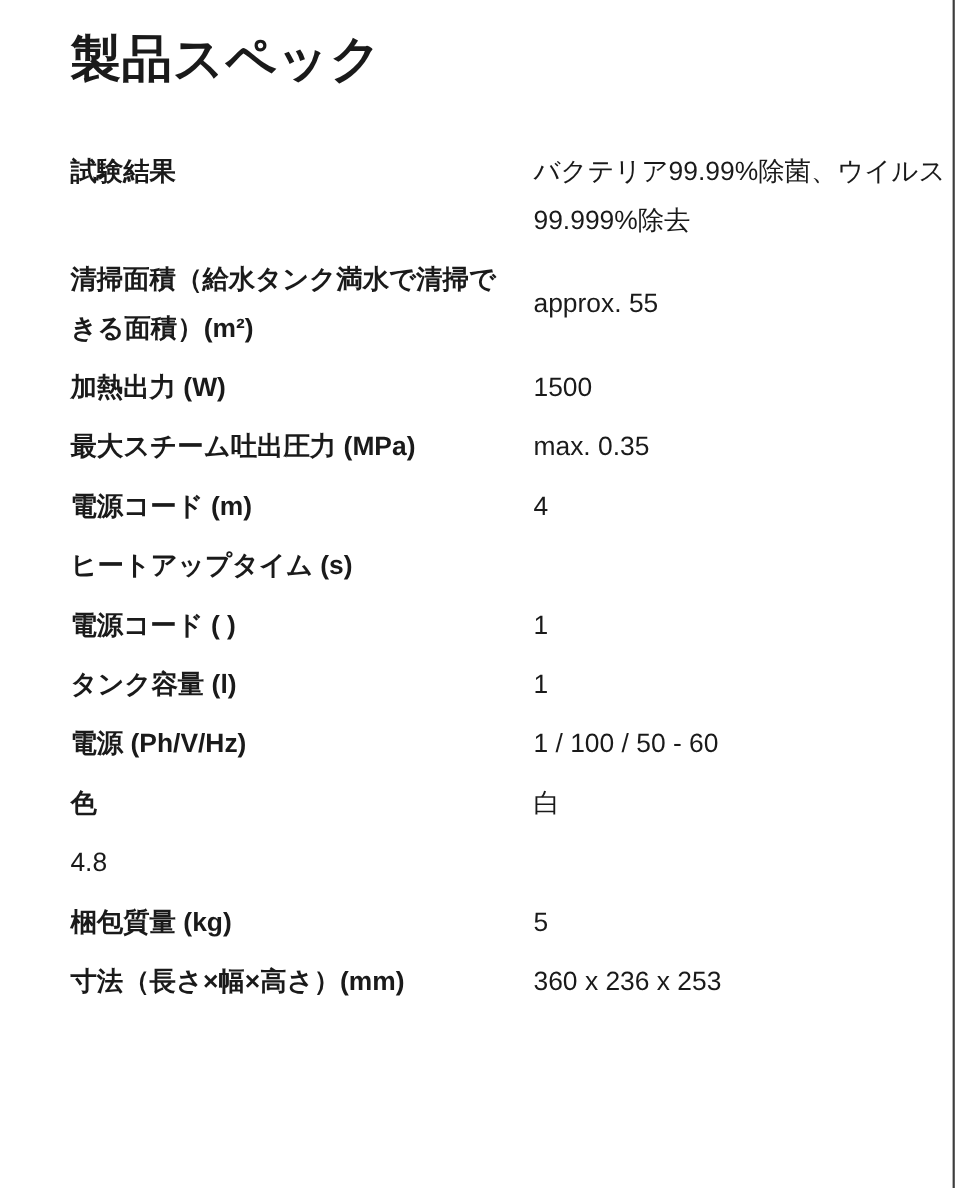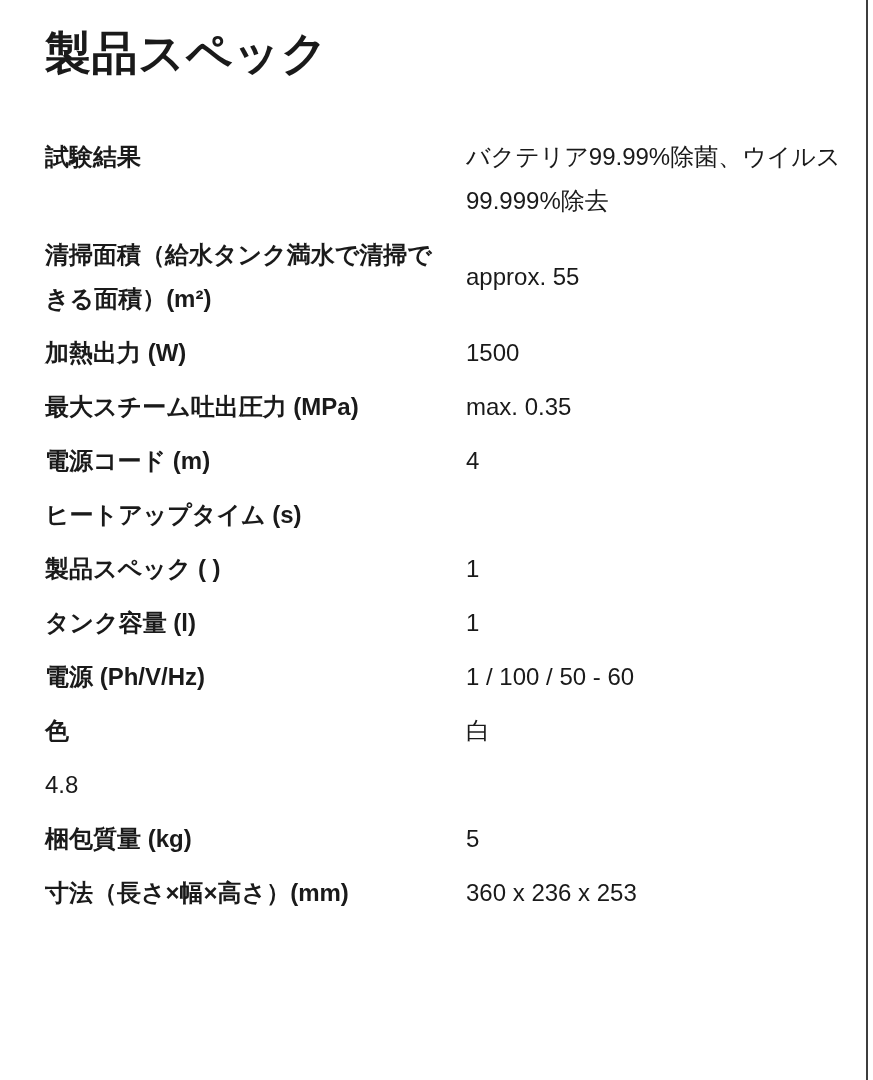--- a/index.html
+++ b/index.html
@@ -9,21 +9,21 @@
   }
   body {
     width: 873px;
     height: 1080px;
     overflow: hidden;
     position: relative;
     font-family: "Liberation Sans", "DejaVu Sans", sans-serif;
     color: #1a1a1a;
   }
   .content {
-    padding: 26px 0 0 45px;
+    padding: 26px 0 0 64px;
   }
   .page-title {
     font-size: 46px;
     font-weight: 700;
     line-height: 54px;
     letter-spacing: 0.5px;
     margin: 0 0 50px 0;
   }
   .spec-table {
     width: 825px;
@@ -82,21 +82,21 @@
         <div class="spec-value">max. 0.35</div>
       </div>
       <div class="spec-row">
         <div class="spec-label">電源コード (m)</div>
         <div class="spec-value">4</div>
       </div>
       <div class="spec-row">
         <div class="spec-label">ヒートアップタイム (s)</div>
       </div>
       <div class="spec-row">
-        <div class="spec-label">製品スペック ( )</div>
+        <div class="spec-label">電源コード ( )</div>
         <div class="spec-value">1</div>
       </div>
       <div class="spec-row">
         <div class="spec-label">タンク容量 (l)</div>
         <div class="spec-value">1</div>
       </div>
       <div class="spec-row">
         <div class="spec-label">電源 (Ph/V/Hz)</div>
         <div class="spec-value">1 / 100 / 50 - 60</div>
       </div>

